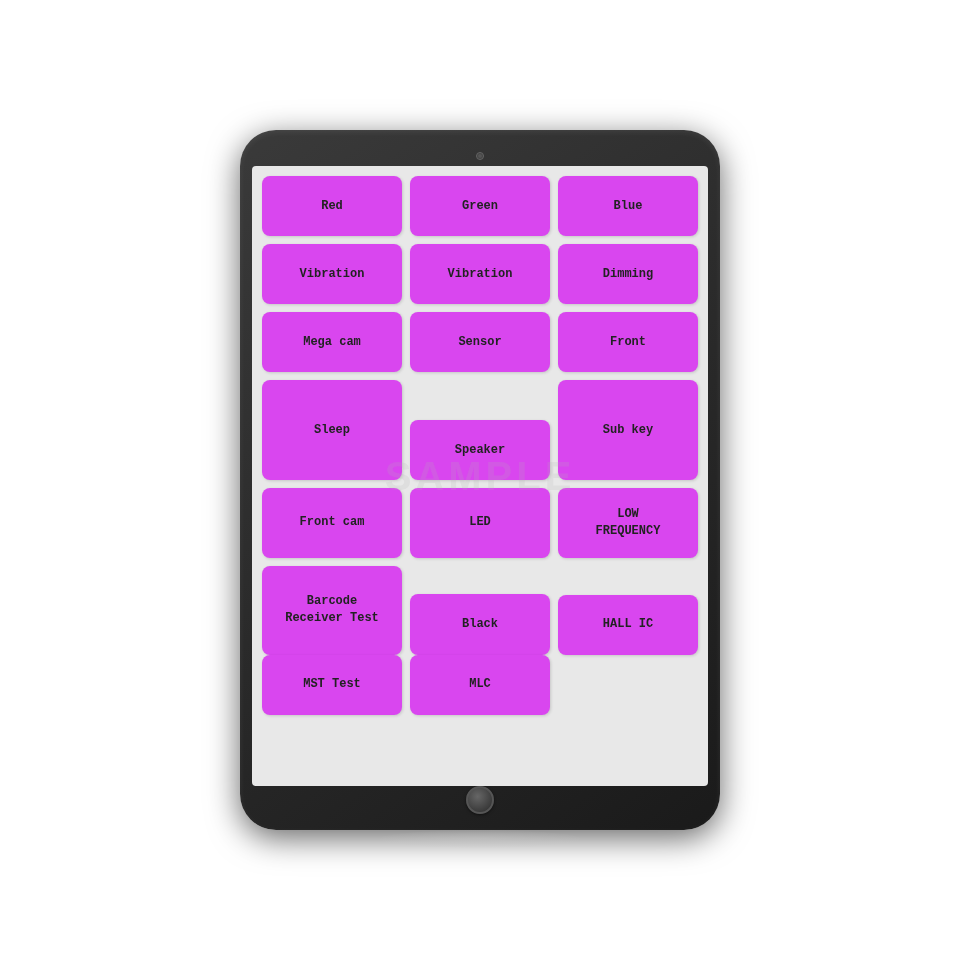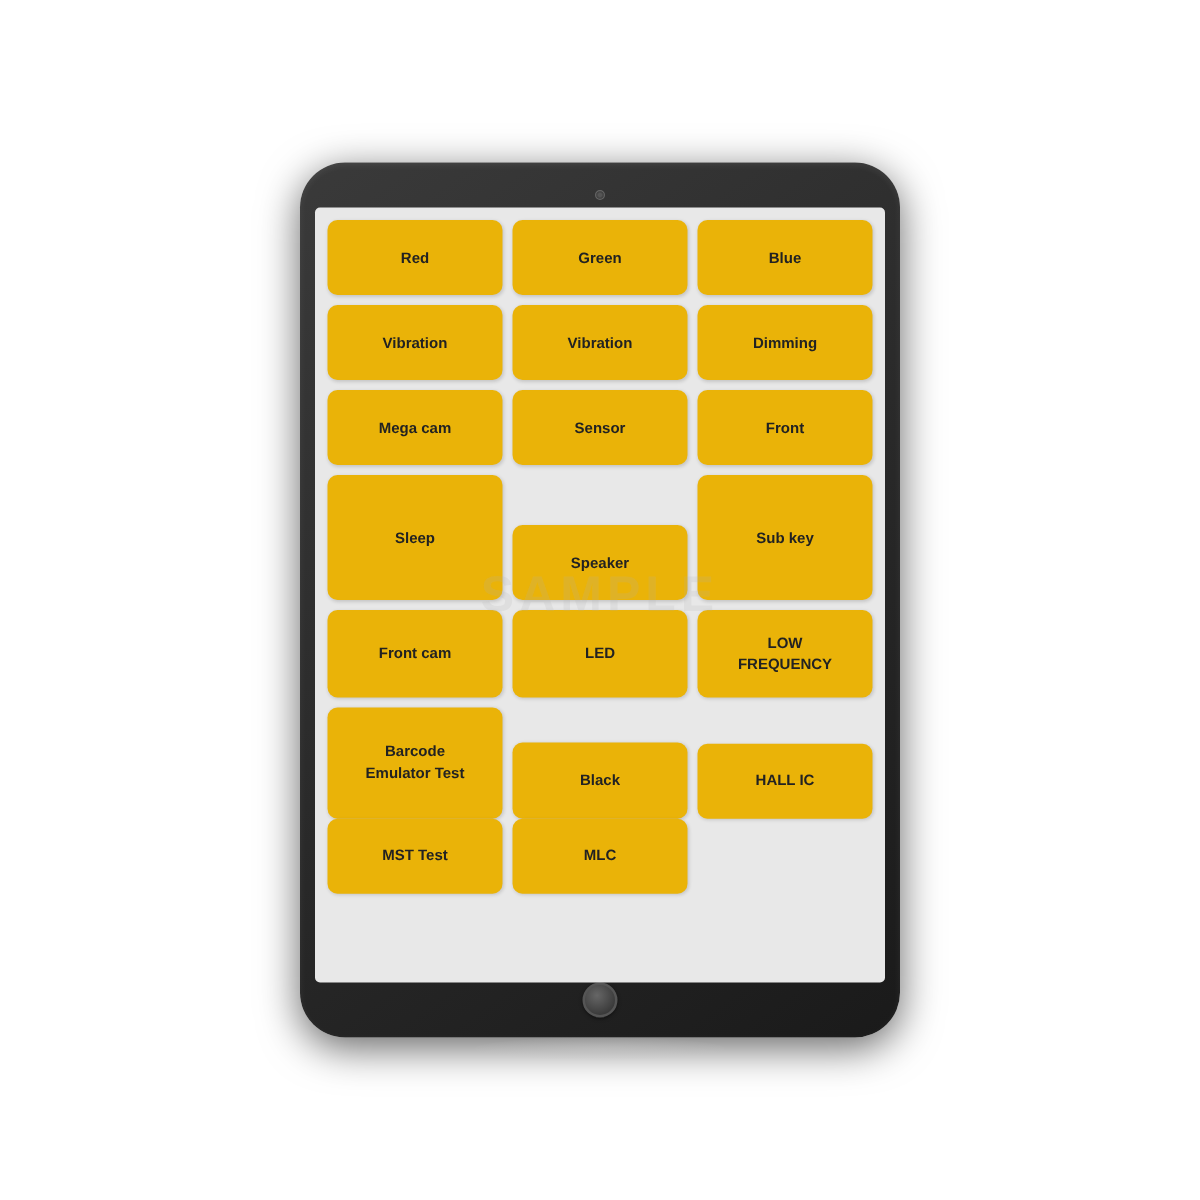--- a/index.html
+++ b/index.html
@@ -69,25 +69,25 @@
     }
 
     .button-grid {
       display: grid;
       grid-template-columns: repeat(3, 1fr);
       gap: 8px;
       width: 100%;
     }
 
     .grid-btn {
-      background: #eab308;
+      background: #d946ef;
       border: none;
       border-radius: 8px;
       padding: 18px 8px;
-      font-family: Liberation Sans, sans-serif;
+      font-family: Liberation Mono, monospace;
       font-size: 12px;
       font-weight: 600;
       color: #222;
       cursor: pointer;
       text-align: center;
       line-height: 1.4;
       box-shadow: 1px 1px 3px rgba(0,0,0,0.15);
       transition: background 0.1s;
       min-height: 60px;
       display: flex;
@@ -160,21 +160,21 @@
         <button class="grid-btn" style="white-space: pre-line;">Sensor</button>
         <button class="grid-btn" style="white-space: pre-line;">Front</button>
         <button class="grid-btn" style="white-space: pre-line;">Sleep</button>
         <button class="grid-btn" style="white-space: pre-line; margin-top: 40px;">Speaker</button>
         <button class="grid-btn" style="white-space: pre-line;">Sub key</button>
         <button class="grid-btn" style="white-space: pre-line;">Front cam</button>
         <button class="grid-btn" style="white-space: pre-line;">LED</button>
         <button class="grid-btn" style="white-space: pre-line;">LOW
 FREQUENCY</button>
         <button class="grid-btn" style="white-space: pre-line;">Barcode
-Emulator Test</button>
+Receiver Test</button>
         <button class="grid-btn" style="white-space: pre-line; margin-top: 28px;">Black</button>
         <button class="grid-btn" style="white-space: pre-line; margin-top: 29px;">HALL IC</button>
       </div>
 
     <div class="last-row" id="last-row-grid">
 
     <button class="grid-btn">MST Test</button>
         <button class="grid-btn">MLC</button>
       </div>
   </div>

